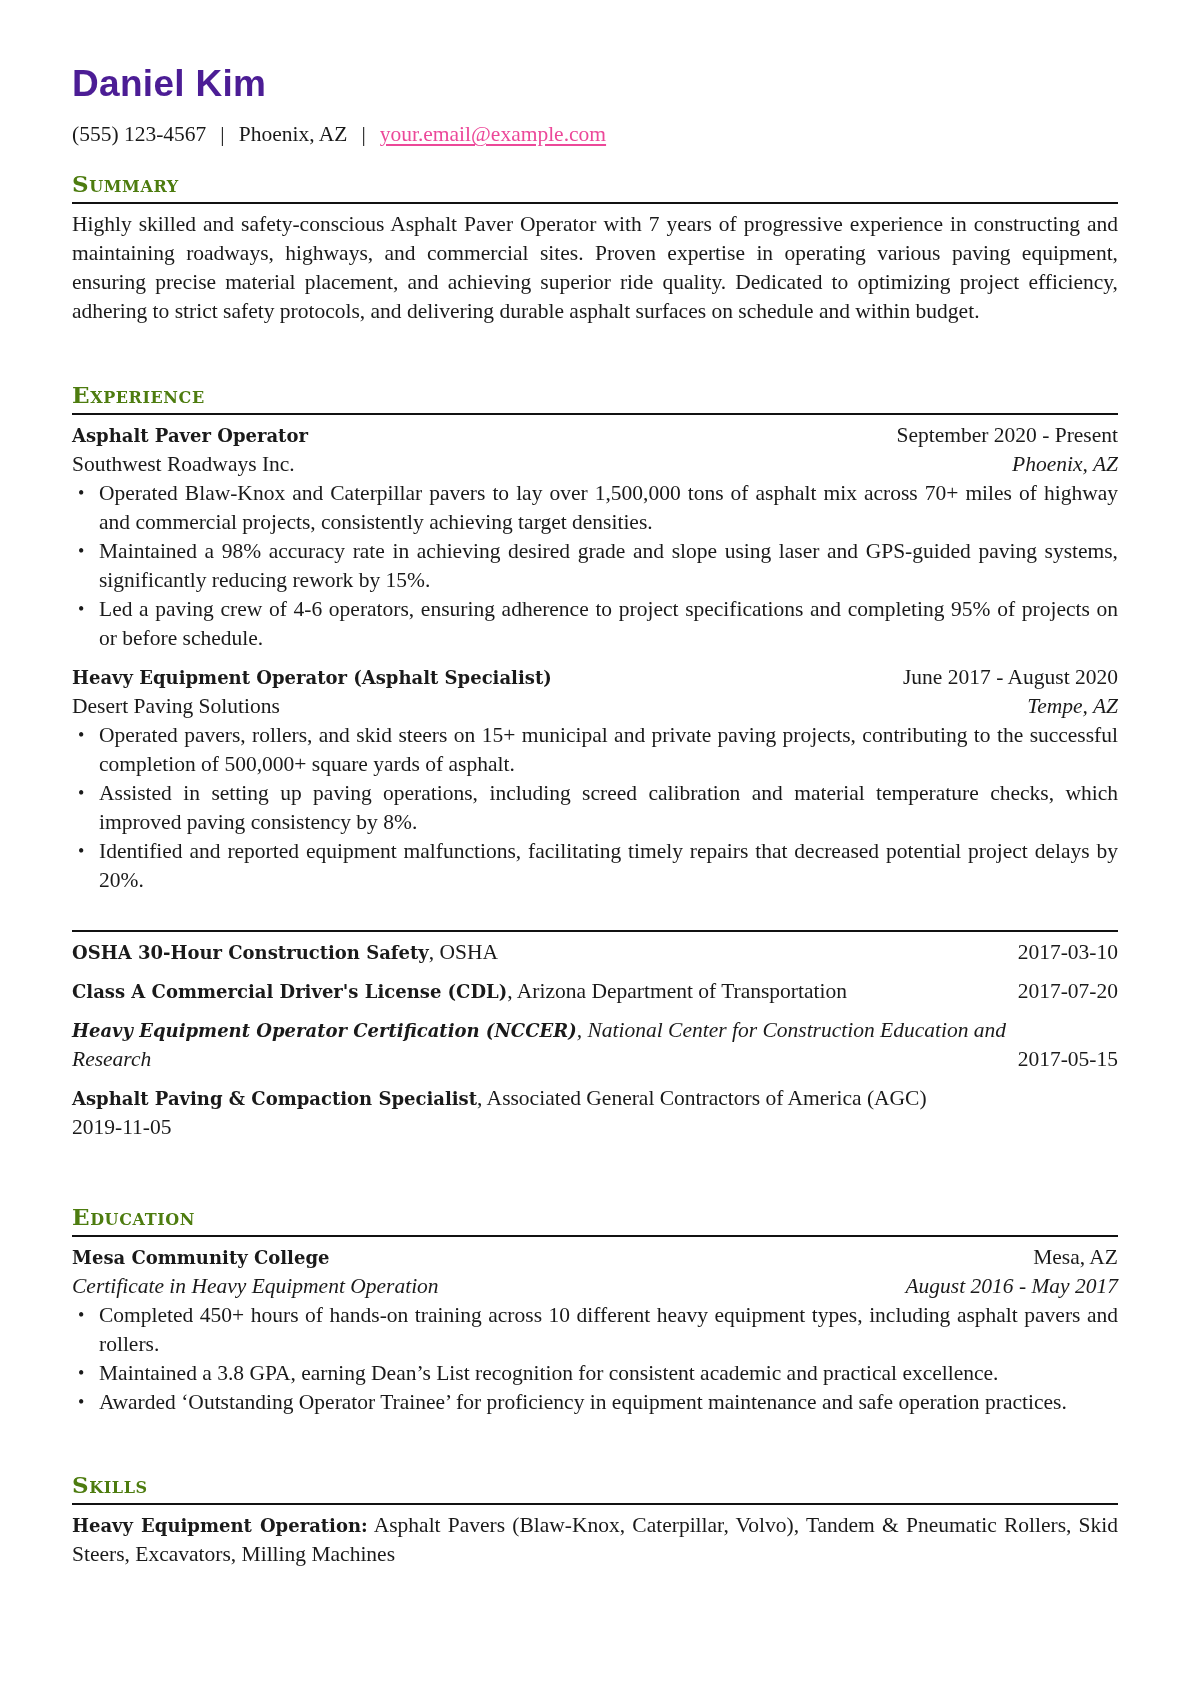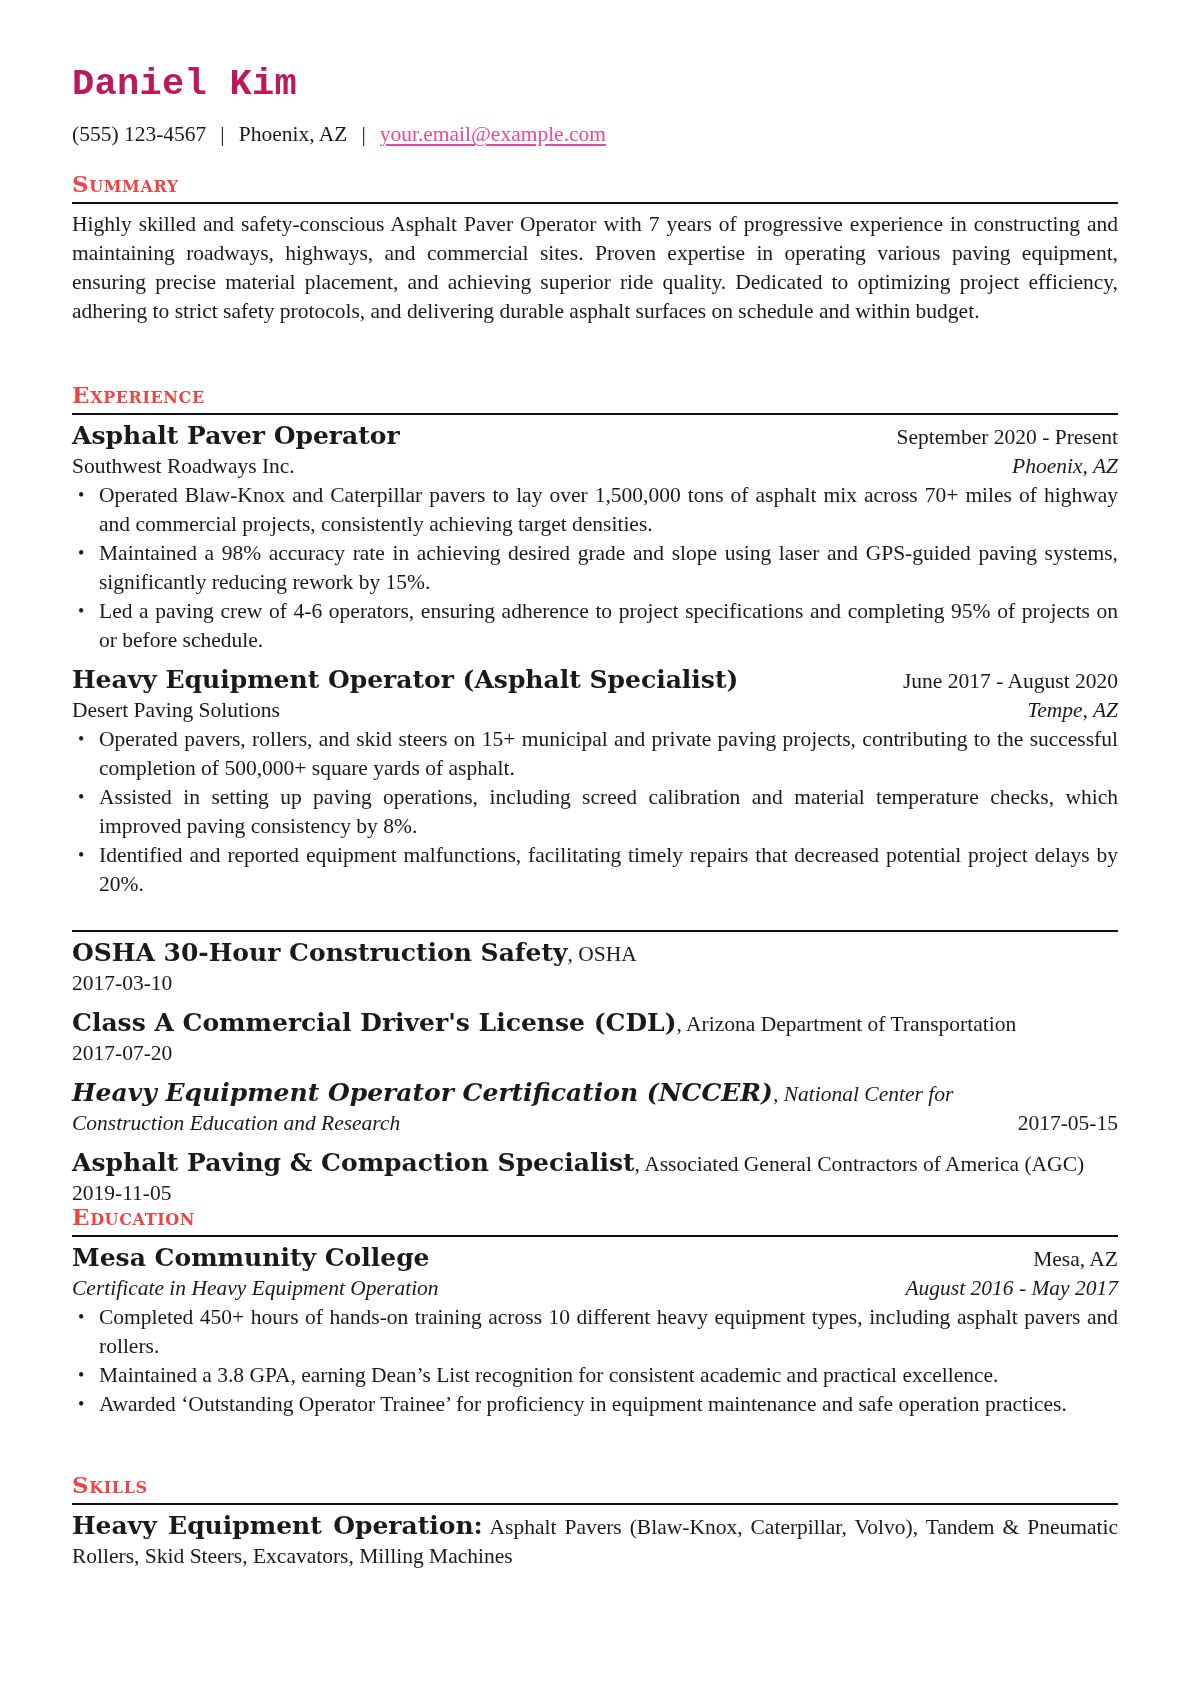--- a/index.html
+++ b/index.html
@@ -4,42 +4,42 @@
 <style>
   html, body { margin: 0; padding: 0; background: #ffffff; }
   body { width: 1190px; height: 1683px; position: relative; overflow: hidden; }
   .page {
     position: absolute; left: 72px; top: 0; width: 1046px;
     font-family: "Liberation Serif", "DejaVu Serif", serif;
     color: #1a1a1a; font-size: 21.5px; line-height: 29px;
   }
   .name {
     position: absolute; top: 60px; left: 0;
-    font-family: Liberation Mono, monospace;
-    font-weight: bold; font-size: 37px; line-height: 48px; letter-spacing: 0.3px; color: #be185d;
+    font-family: Liberation Sans, sans-serif;
+    font-weight: bold; font-size: 37px; line-height: 48px; letter-spacing: 0.3px; color: #4c1d95;
   }
   .contact { position: absolute; top: 120px; left: 0; white-space: nowrap; }
   .contact .sep { margin: 0 14px; }
   .contact .email { text-decoration: underline; text-underline-offset: 3px; color: #ec4899; }
   .section { position: absolute; left: 0; width: 1046px; }
   .sec-title {
     font-family: "DejaVu Serif", "Liberation Serif", serif; font-weight: bold;
-    font-variant: small-caps; font-size: 23px; line-height: 28px; letter-spacing: 0.6px; color: #ef4444;
+    font-variant: small-caps; font-size: 23px; line-height: 28px; letter-spacing: 0.6px; color: #4d7c0f;
     height: 28px;
   }
   .rule { height: 2px; background: #111; margin-top: 4px; margin-bottom: 6px; }
   .para { text-align: justify; }
   .row { display: flex; justify-content: space-between; align-items: baseline; }
-  .bold { font-family: "DejaVu Serif", "Liberation Serif", serif; font-weight: bold; font-size: 25px; }
+  .bold { font-family: "DejaVu Serif", "Liberation Serif", serif; font-weight: bold; font-size: 18px; }
   .it { font-style: italic; }
   ul { margin: 0; padding: 0; list-style: none; }
   li { position: relative; padding-left: 27px; text-align: justify; }
   li::before { content: "\2022"; position: absolute; left: 6px; top: 0; font-size: 18px; }
   .job { margin-bottom: 10px; }
-  .cert { margin-bottom: 10px; flex-direction: column; }
+  .cert { margin-bottom: 10px; }
 </style>
 </head>
 <body>
 
 <div class="page">
 
   <div class="name">Daniel Kim</div>
 
   <div class="contact">
     <span>(555) 123-4567</span><span class="sep">|</span><span>Phoenix, AZ</span><span class="sep">|</span><a class="email">your.email@example.com</a>

